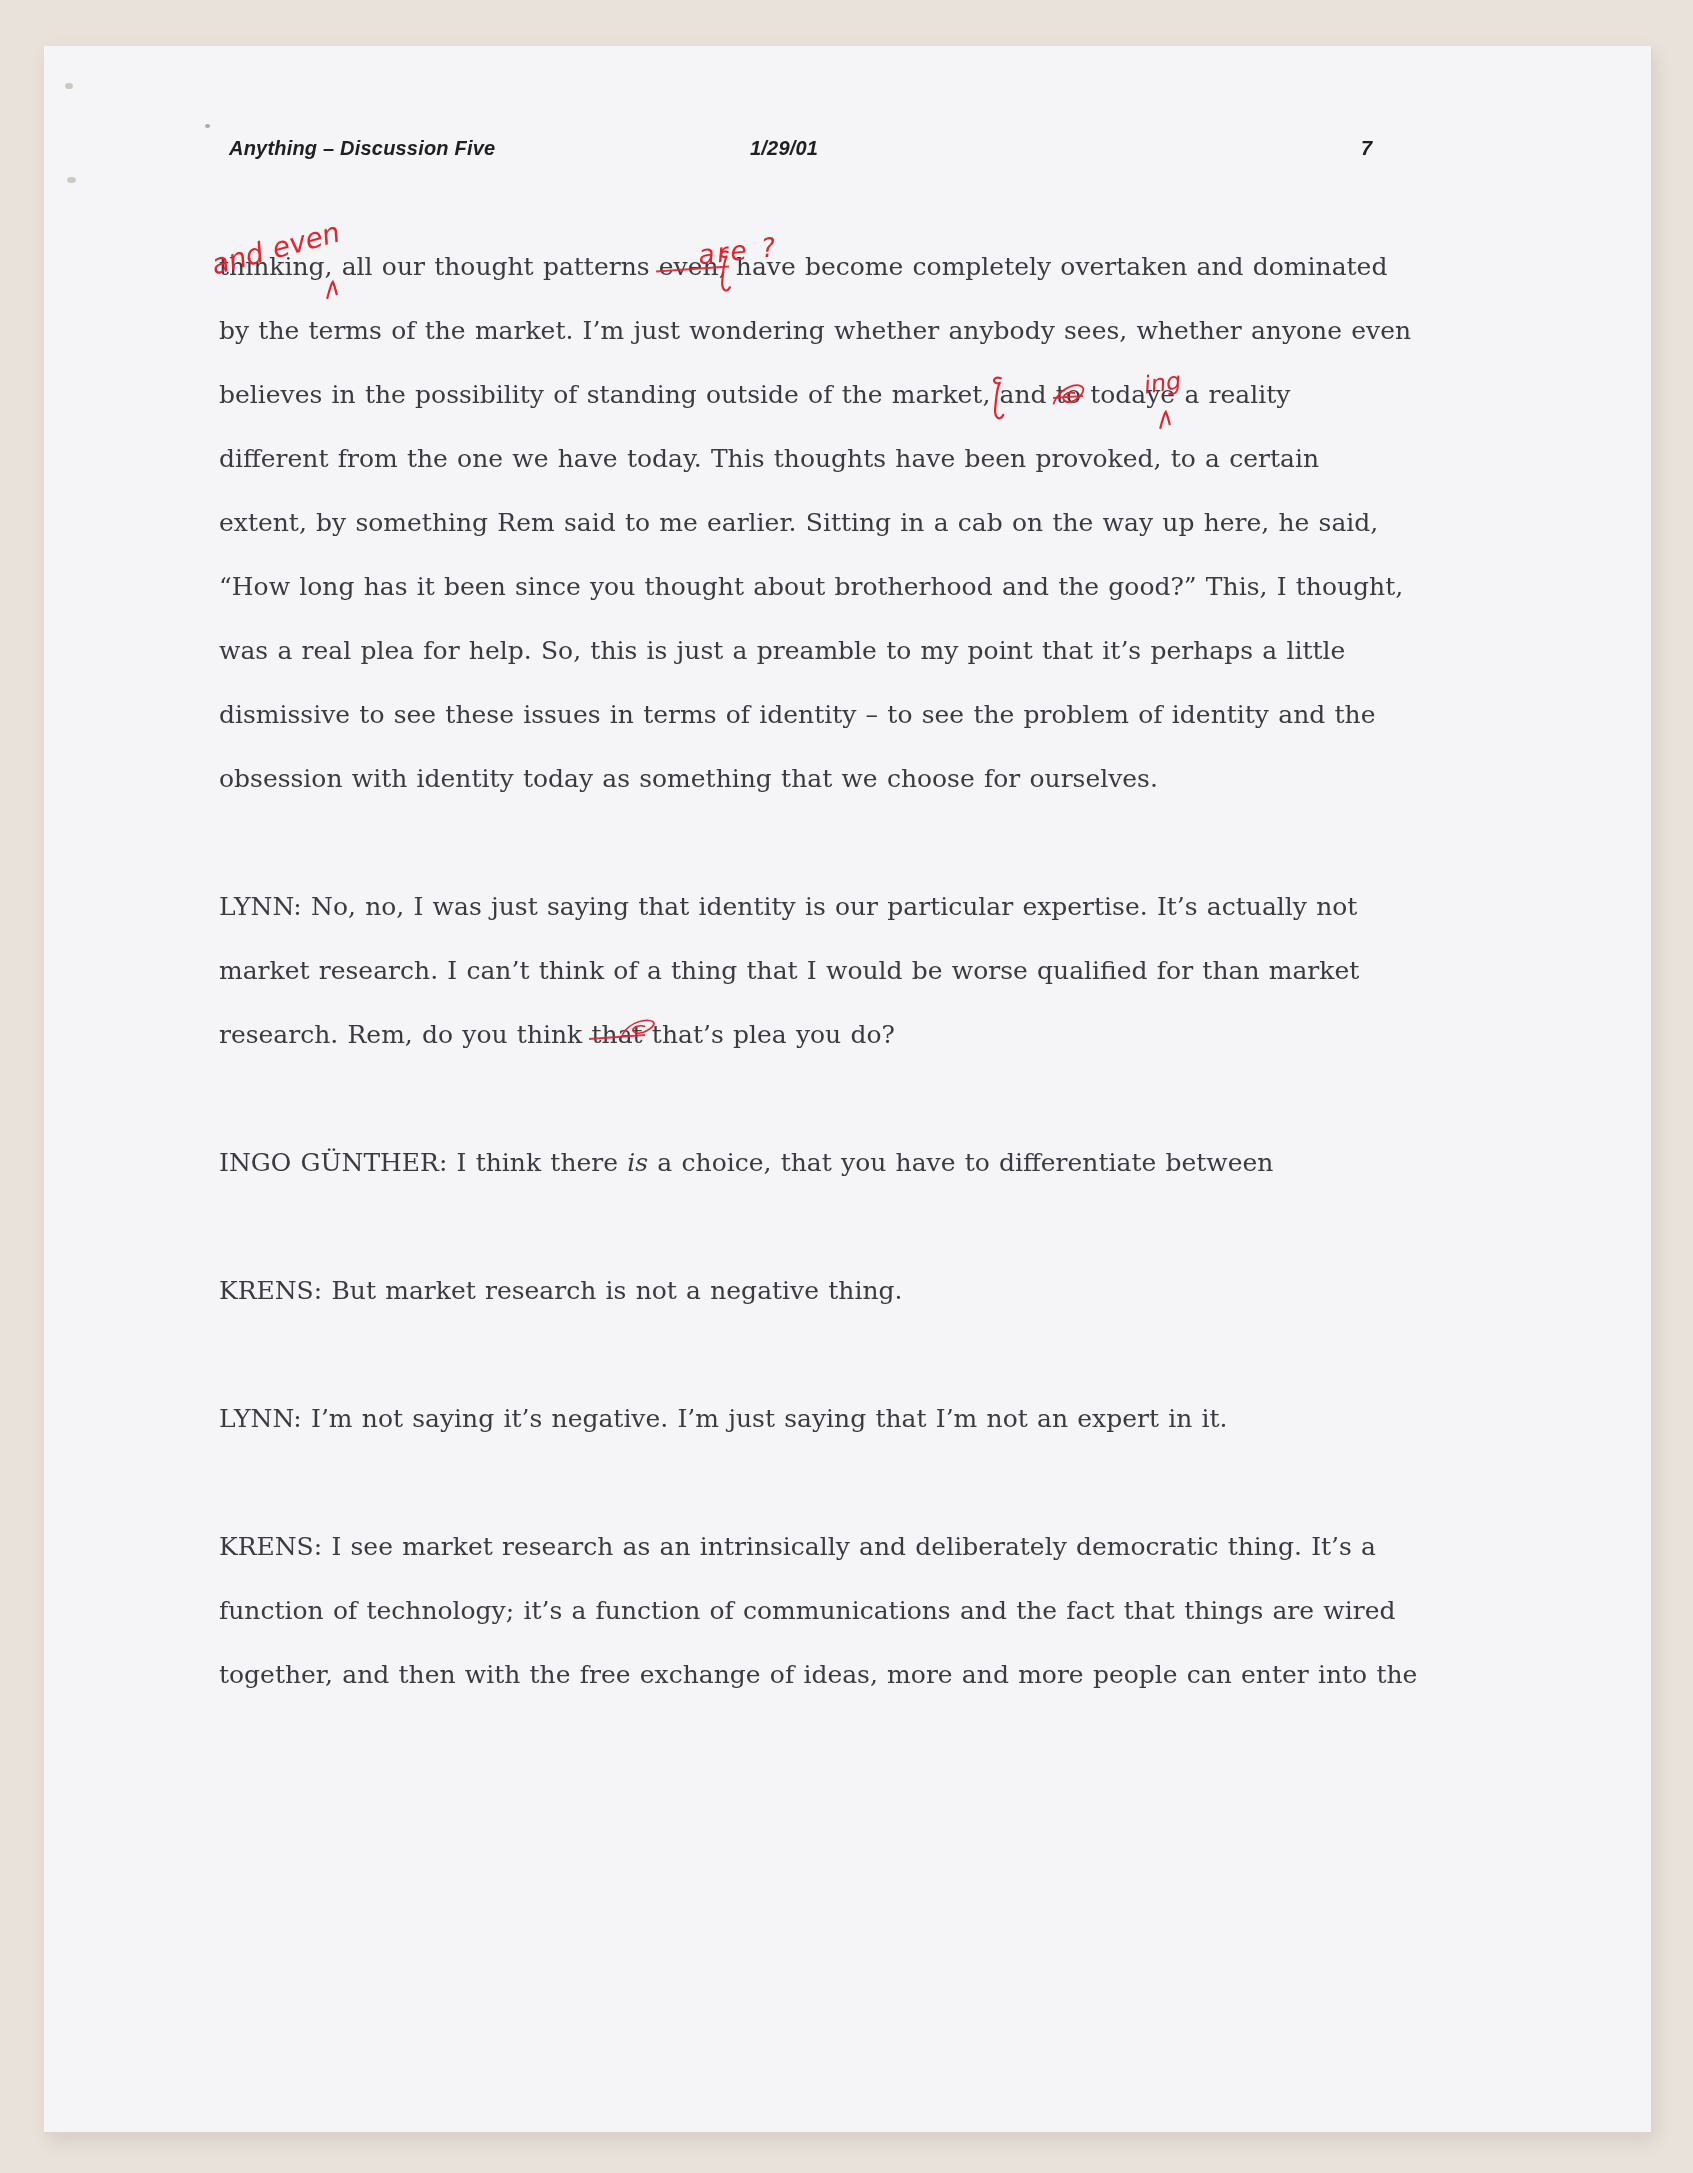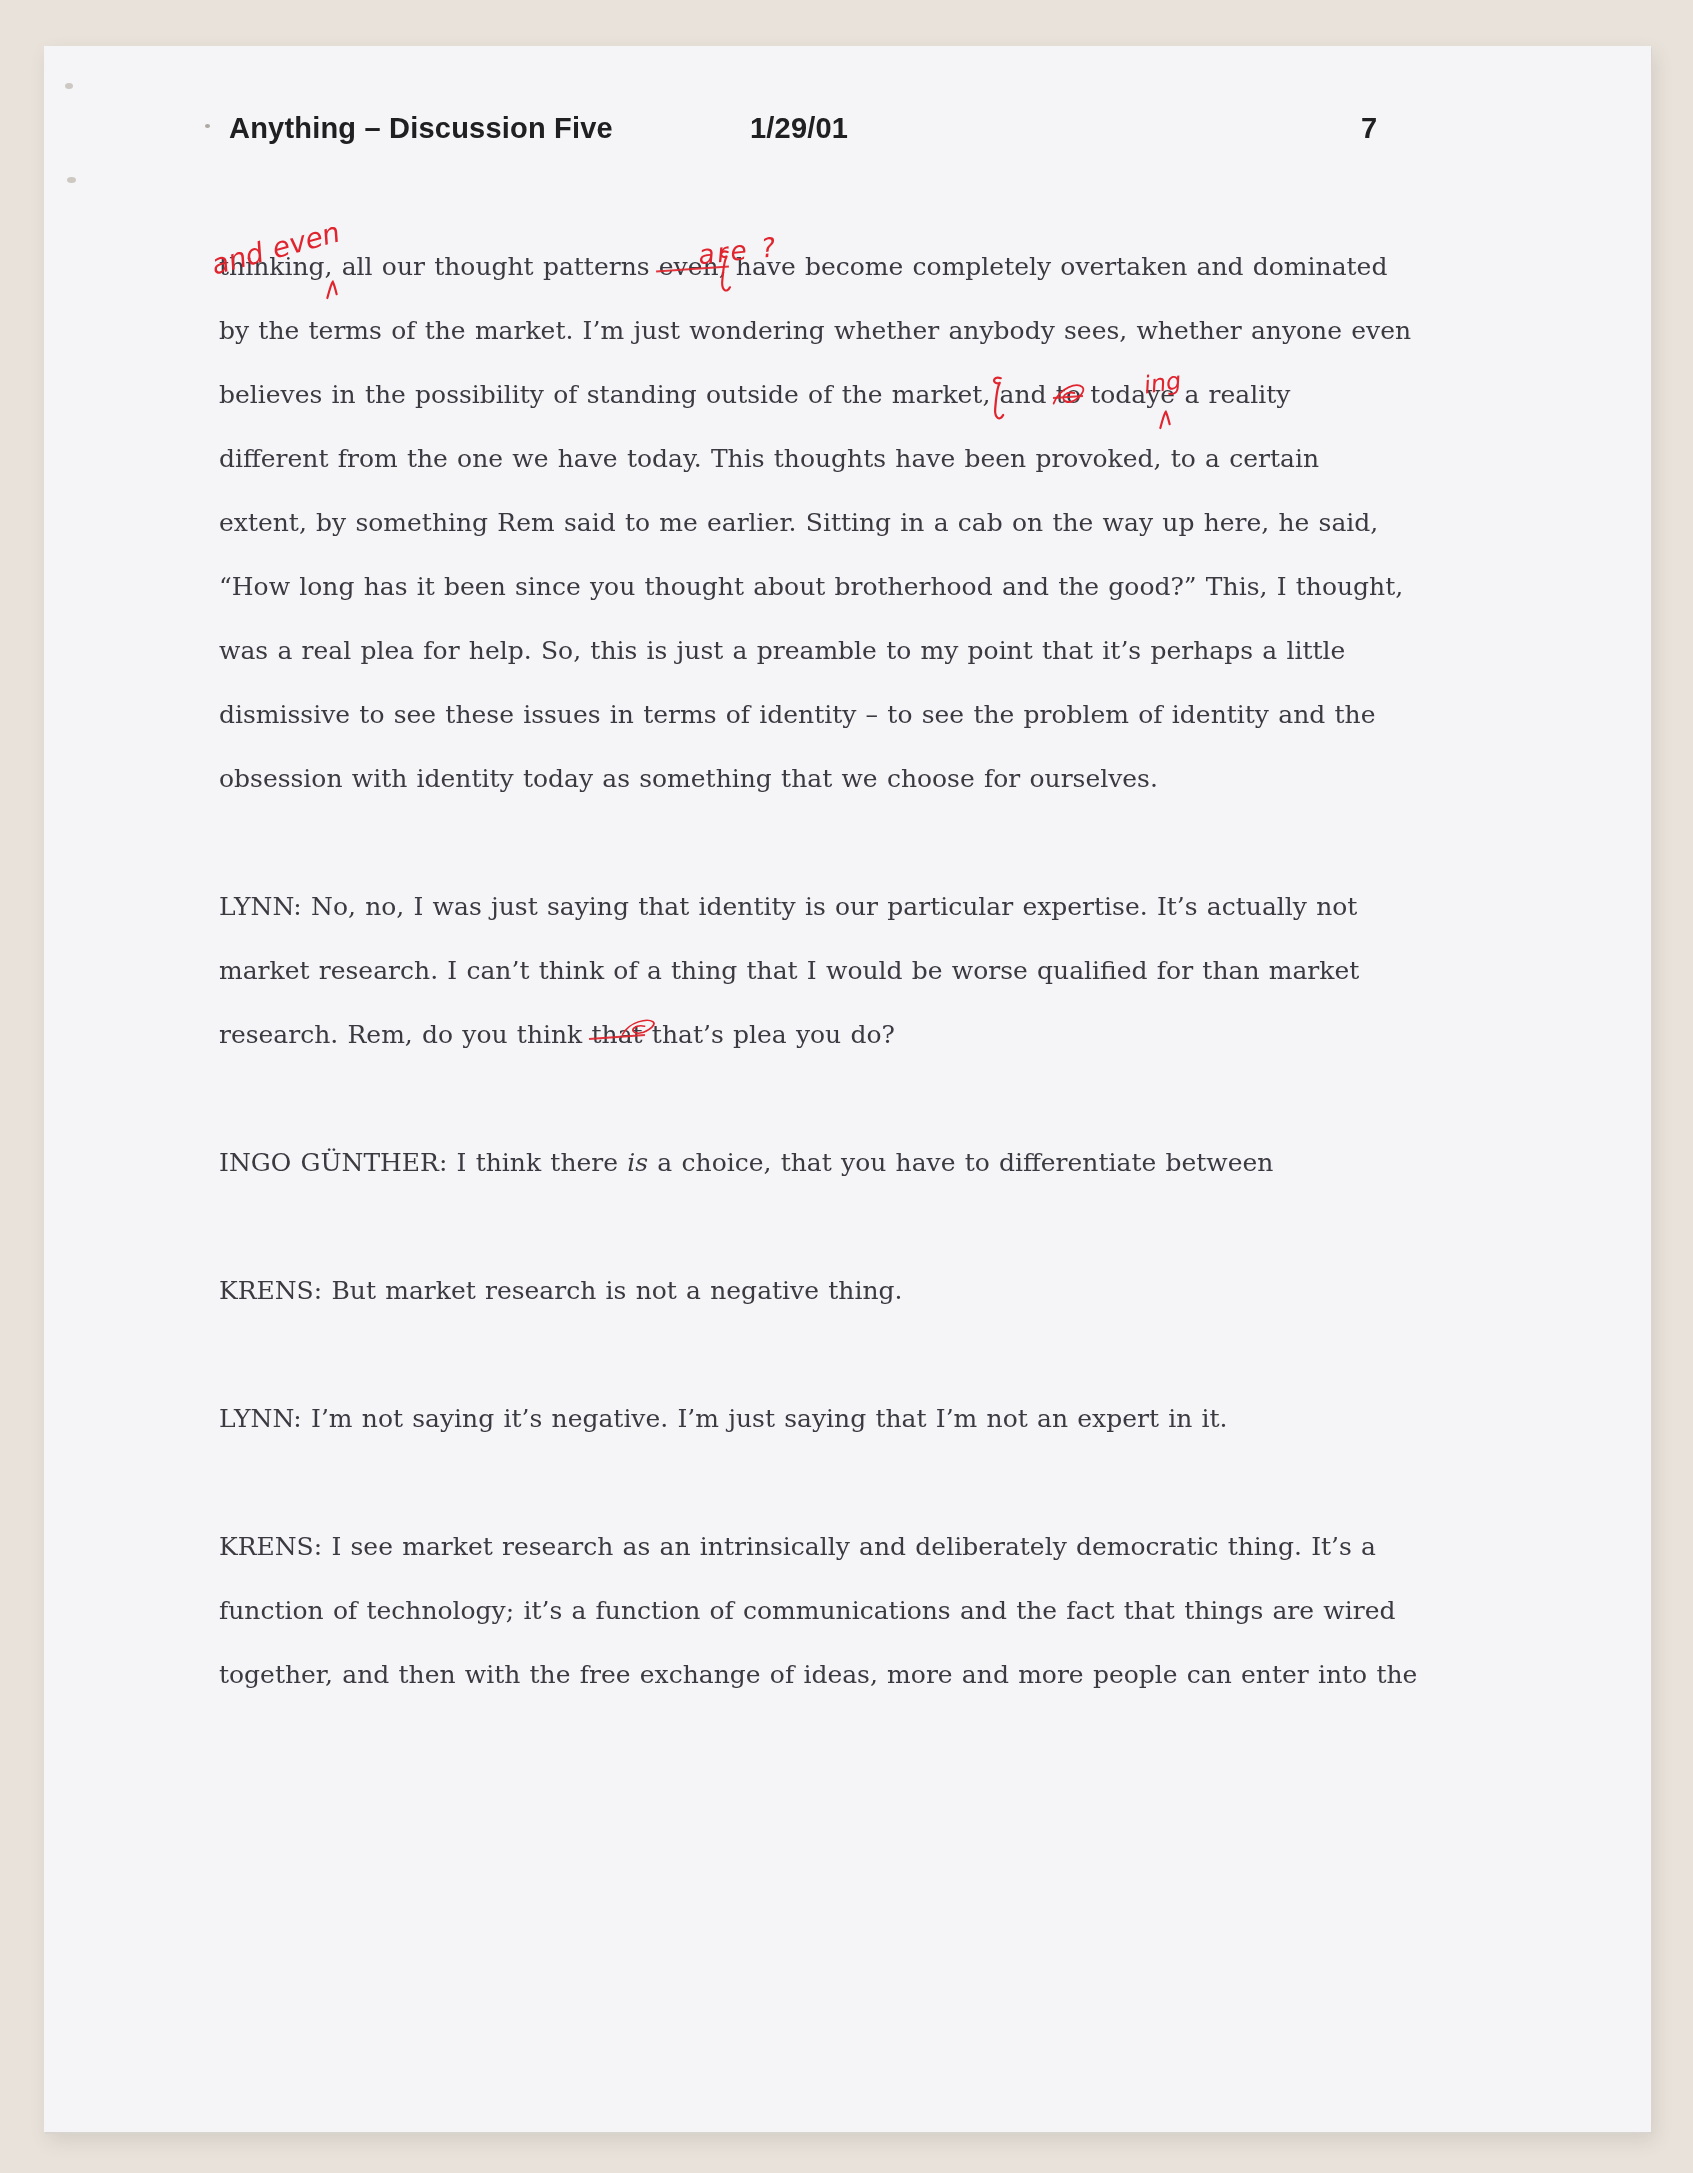--- a/index.html
+++ b/index.html
@@ -14,24 +14,25 @@
     position:relative;overflow:hidden;
     font-family:"DejaVu Serif", serif;
   }
   .page{
     position:absolute;left:44px;top:46px;width:1607px;height:2086px;
     background:#f5f5f8;
     box-shadow:0.9px 1.8px 0 #d8d4cf, 4.4px 8px 17.6px rgba(100,90,80,.16);
   }
   
   .hdr-item{
-    position:absolute;top:66px;
+    position:absolute;top:91px;
     font-family:"Liberation Sans", sans-serif;
-    font-weight:700;font-size:29px;color:var(--hdr);letter-spacing:0.2px;
+    font-weight:700;font-size:20px;color:var(--hdr);letter-spacing:0.2px;
     white-space:nowrap;
+    font-style:italic;
   }
   .hdr-title{left:185px;}
   .hdr-date{left:706px;}
   .hdr-page{left:1317px;}
   
   .page-body{
     position:absolute;left:175px;top:189px;width:1253px;
     font-size:25px;line-height:64px;color:var(--ink);
     word-spacing:1.3px;
   }

